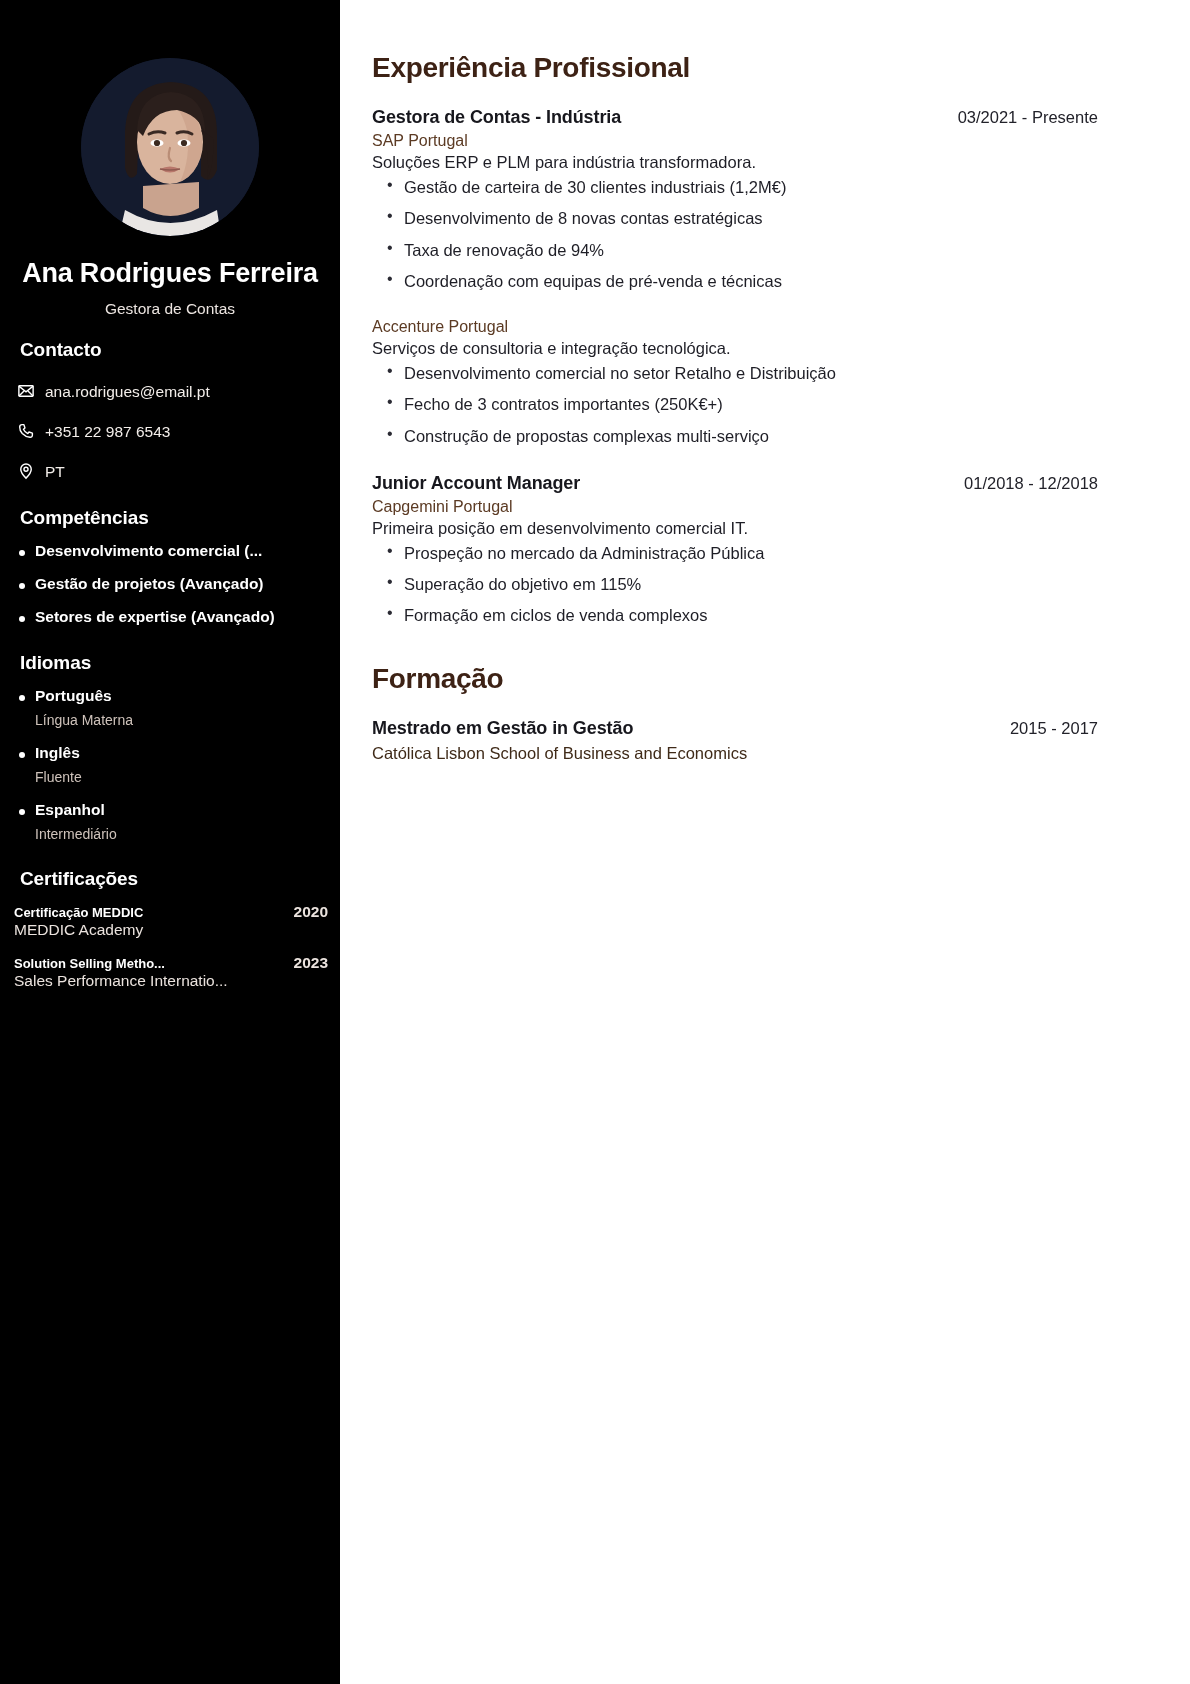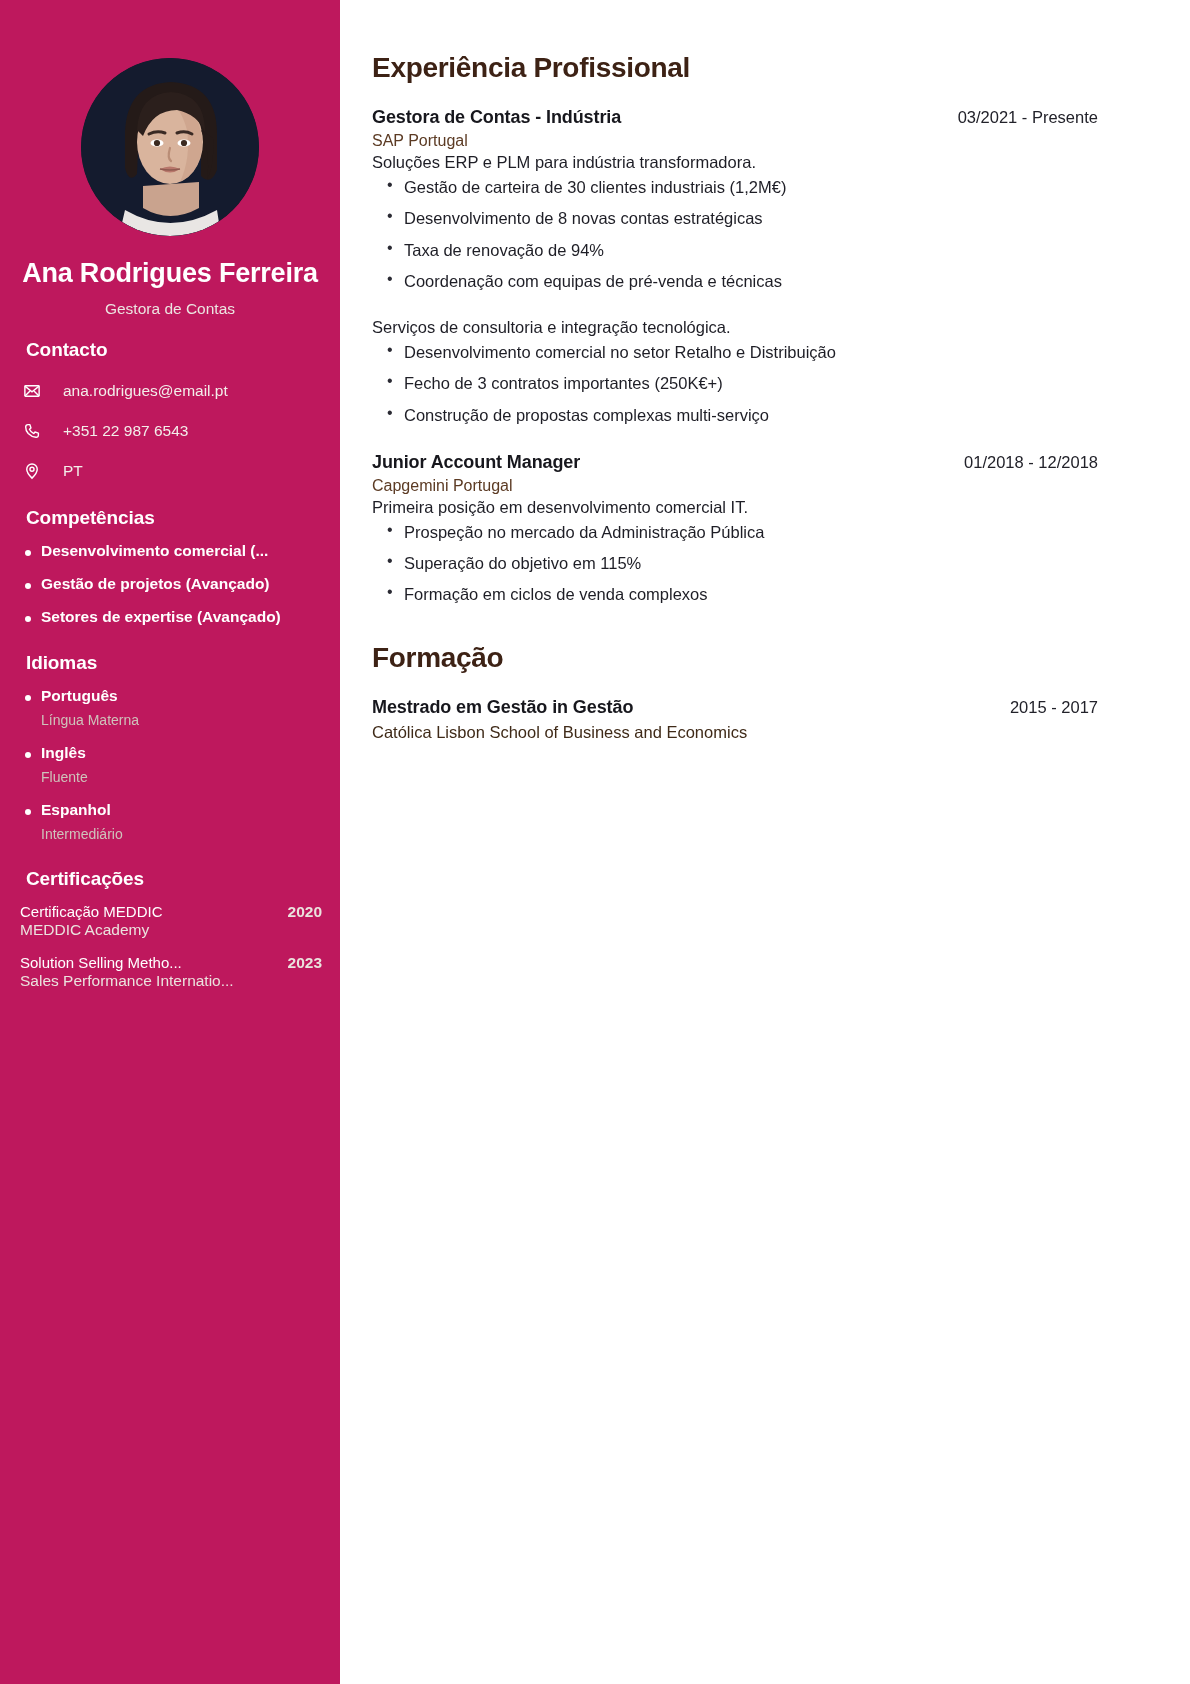--- a/index.html
+++ b/index.html
@@ -15,23 +15,23 @@
     width:1190px; height:1684px;
     background:#ffffff;
     display:flex;
     overflow:hidden;
   }
 
   
   .sidebar {
     width:340px;
     flex:0 0 340px;
-    background:#be185d;
+    background:#000000;
     color:#ffffff;
-    padding:0 18px;
+    padding:0 12px;
     position:relative;
   }
   .photo-wrap {
     display:flex; justify-content:center;
     padding-top:58px;
   }
   .photo {
     width:178px; height:178px;
     border-radius:50%;
     overflow:hidden;
@@ -61,22 +61,22 @@
     font-size:19px;
     font-weight:700;
     color:#ffffff;
     margin:21px 0 13px 8px;
     letter-spacing:-0.1px;
   }
   .side-h.tight { margin-top:26px; }
 
   .contact-list { list-style:none; }
   .contact-row {
-    display:flex; align-items:center;
-    gap:22px;
+    display:flex; align-items:flex-end;
+    gap:10px;
     margin-bottom:14px;
     font-size:15.5px;
     color:#f3eeea;
     padding-left:4px;
     white-space:nowrap;
     margin-top:21px;
   }
   .contact-row .ico {
     width:19px; height:19px;
     flex:0 0 19px;
@@ -111,21 +111,21 @@
     padding-left:23px;
     margin-bottom:16px;
   }
 
   .cert-entry { margin-bottom:15px; padding-left:2px; }
   .cert-top {
     display:flex; align-items:baseline; justify-content:space-between;
     gap:10px;
   }
   .cert-name {
-    font-size:15px; font-weight:400; color:#ffffff;
+    font-size:13px; font-weight:700; color:#ffffff;
     white-space:nowrap; overflow:hidden; text-overflow:ellipsis;
     max-width:215px;
   }
   .cert-year { font-size:15.5px; font-weight:700; color:#ebe3de; white-space:nowrap; }
   .cert-org {
     font-size:15.5px; font-weight:400; color:#ebe3de;
     white-space:nowrap; overflow:hidden; text-overflow:ellipsis;
     max-width:300px;
   }
 
@@ -318,20 +318,21 @@
       <div class="entry-desc">Soluções ERP e PLM para indústria transformadora.</div>
       <ul class="duties">
         <li class="duty">Gestão de carteira de 30 clientes industriais (1,2M€)</li>
         <li class="duty">Desenvolvimento de 8 novas contas estratégicas</li>
         <li class="duty">Taxa de renovação de 94%</li>
         <li class="duty">Coordenação com equipas de pré-venda e técnicas</li>
       </ul>
     </section>
 
     <section class="entry">
+      <div class="entry-org">Accenture Portugal</div>
       <div class="entry-desc">Serviços de consultoria e integração tecnológica.</div>
       <ul class="duties">
         <li class="duty">Desenvolvimento comercial no setor Retalho e Distribuição</li>
         <li class="duty">Fecho de 3 contratos importantes (250K€+)</li>
         <li class="duty">Construção de propostas complexas multi-serviço</li>
       </ul>
     </section>
 
     <section class="entry">
       <div class="entry-head">

